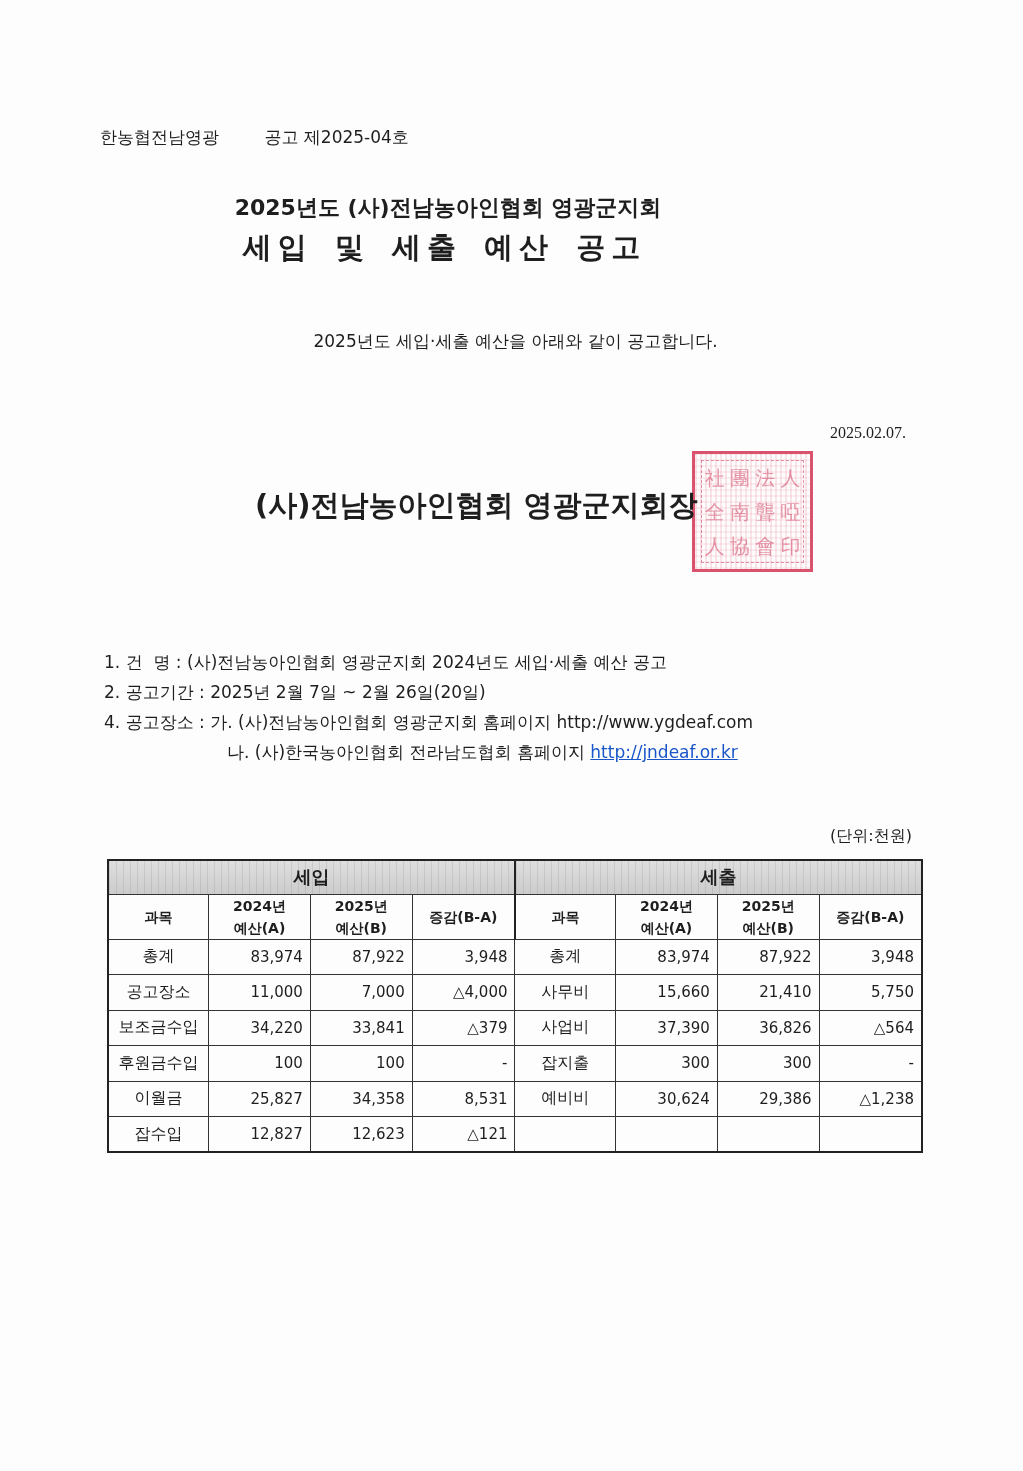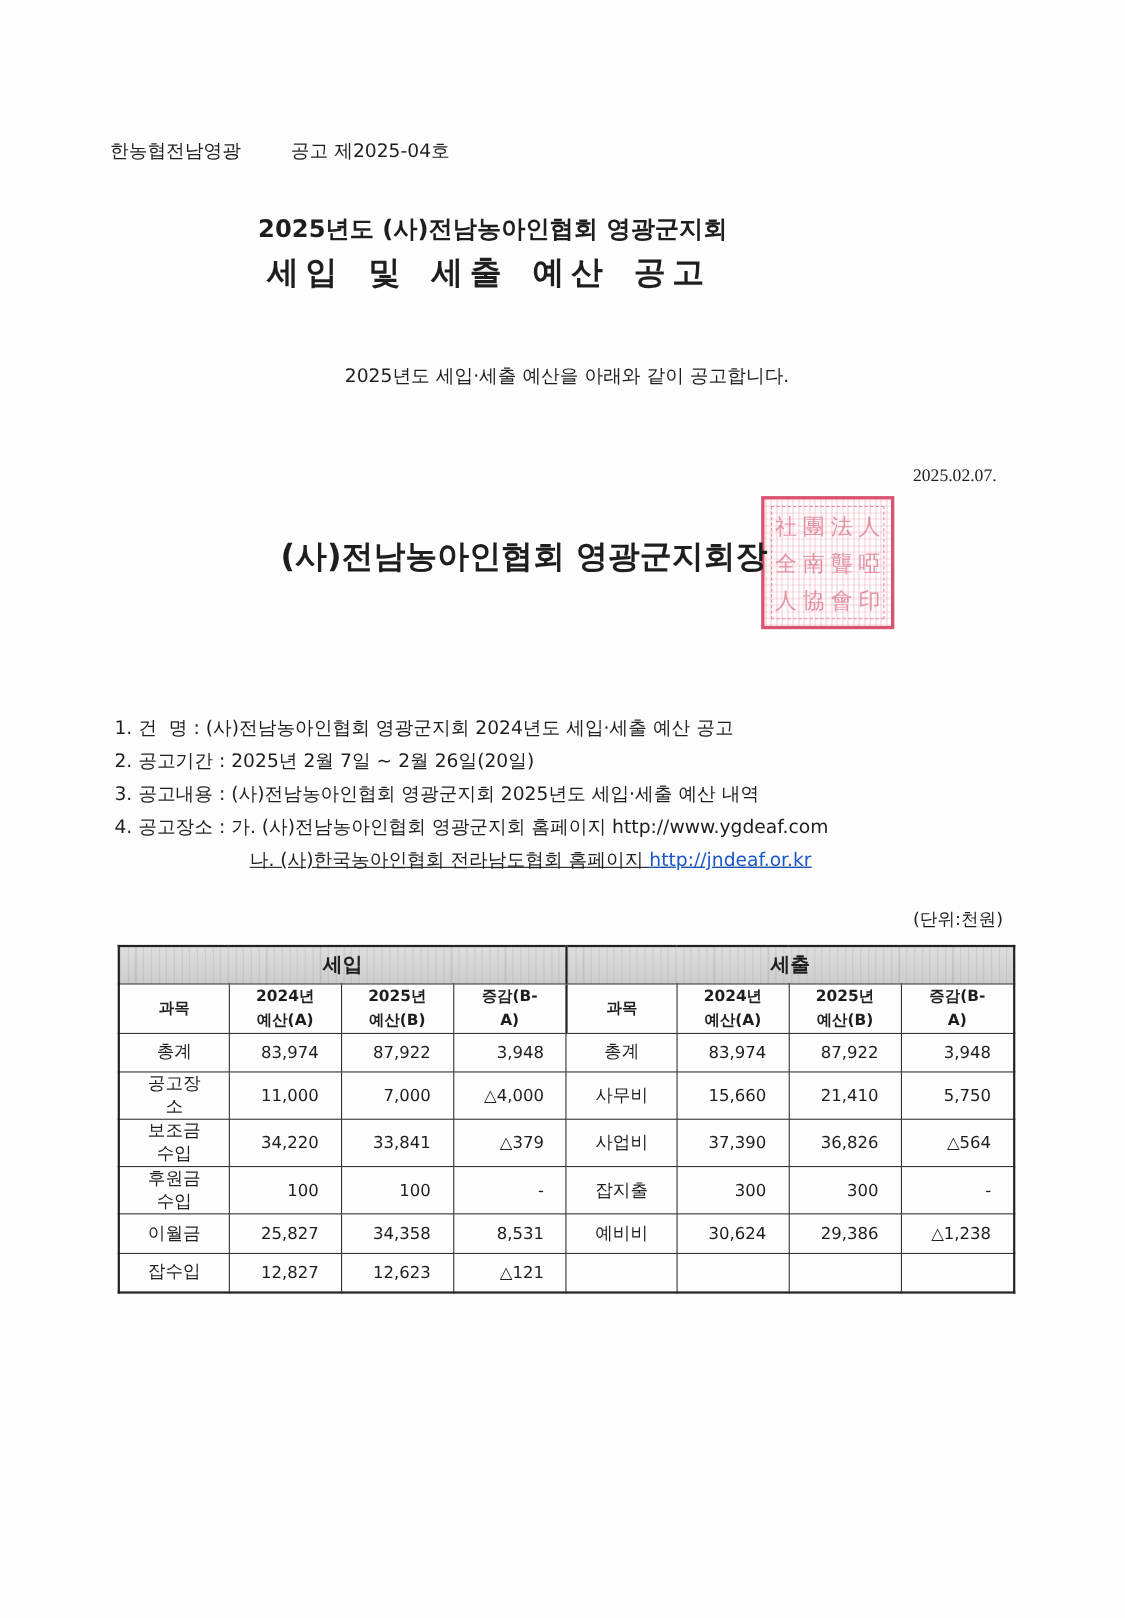--- a/index.html
+++ b/index.html
@@ -85,21 +85,21 @@
       font-family: "DejaVu Serif", serif;
     }
 
     .items {
       left: 104px; top: 647px;
       font-size: 17px;
       line-height: 30px;
     }
     .items .row { white-space: nowrap; }
     .items .lbl { display: inline-block; text-align: right; }
-    .items .indent { padding-left: 123px; text-decoration: underline; }
+    .items .indent { padding-left: 123px; }
     .link {
       color: #1a56c9;
       text-decoration: underline;
     }
 
     .unit {
       left: 830px; top: 826px;
       font-size: 16px;
       white-space: nowrap;
     }
@@ -107,21 +107,21 @@
     table.budget {
       position: absolute;
       left: 107px; top: 859px;
       width: 816px;
       border-collapse: collapse;
       border: 2px solid #222;
       font-size: 15px;
     }
     table.budget td, table.budget th {
       border: 1px solid #333;
-      padding: 0 20px;
+      padding: 0 7px;
       height: 34px;
       box-sizing: border-box;
       margin-left: 16px;
     }
     table.budget th { font-weight: bold; }
     .sec-head th {
       height: 44px;
       font-size: 18px;
       background: linear-gradient(180deg, #dcdcdc, #cfcfcf);
       background-image:
@@ -185,26 +185,20 @@
     <span> : </span>
     <span>(사)전남농아인협회 영광군지회 2024년도 세입·세출 예산 공고</span>
   </div>
   <div class="row">
     <span>2.</span>
     <span class="lbl">공고기간</span>
     <span> : </span>
     <span>2025년 2월 7일 ~ 2월 26일(20일)</span>
   </div>
   <div class="row">
-    <span>3.</span>
-    <span class="lbl">공고내용</span>
-    <span> : </span>
-    <span>(사)전남농아인협회 영광군지회 2025년도 세입·세출 예산 내역</span>
-  </div>
-  <div class="row">
     <span>4.</span>
     <span class="lbl">공고장소</span>
     <span> : </span>
     <span>가. (사)전남농아인협회 영광군지회 홈페이지 http://www.ygdeaf.com</span>
   </div>
   <div class="row indent">
     <span>나. (사)한국농아인협회 전라남도협회 홈페이지 </span>
     <a class="link">http://jndeaf.or.kr</a>
   </div>
 </div>

